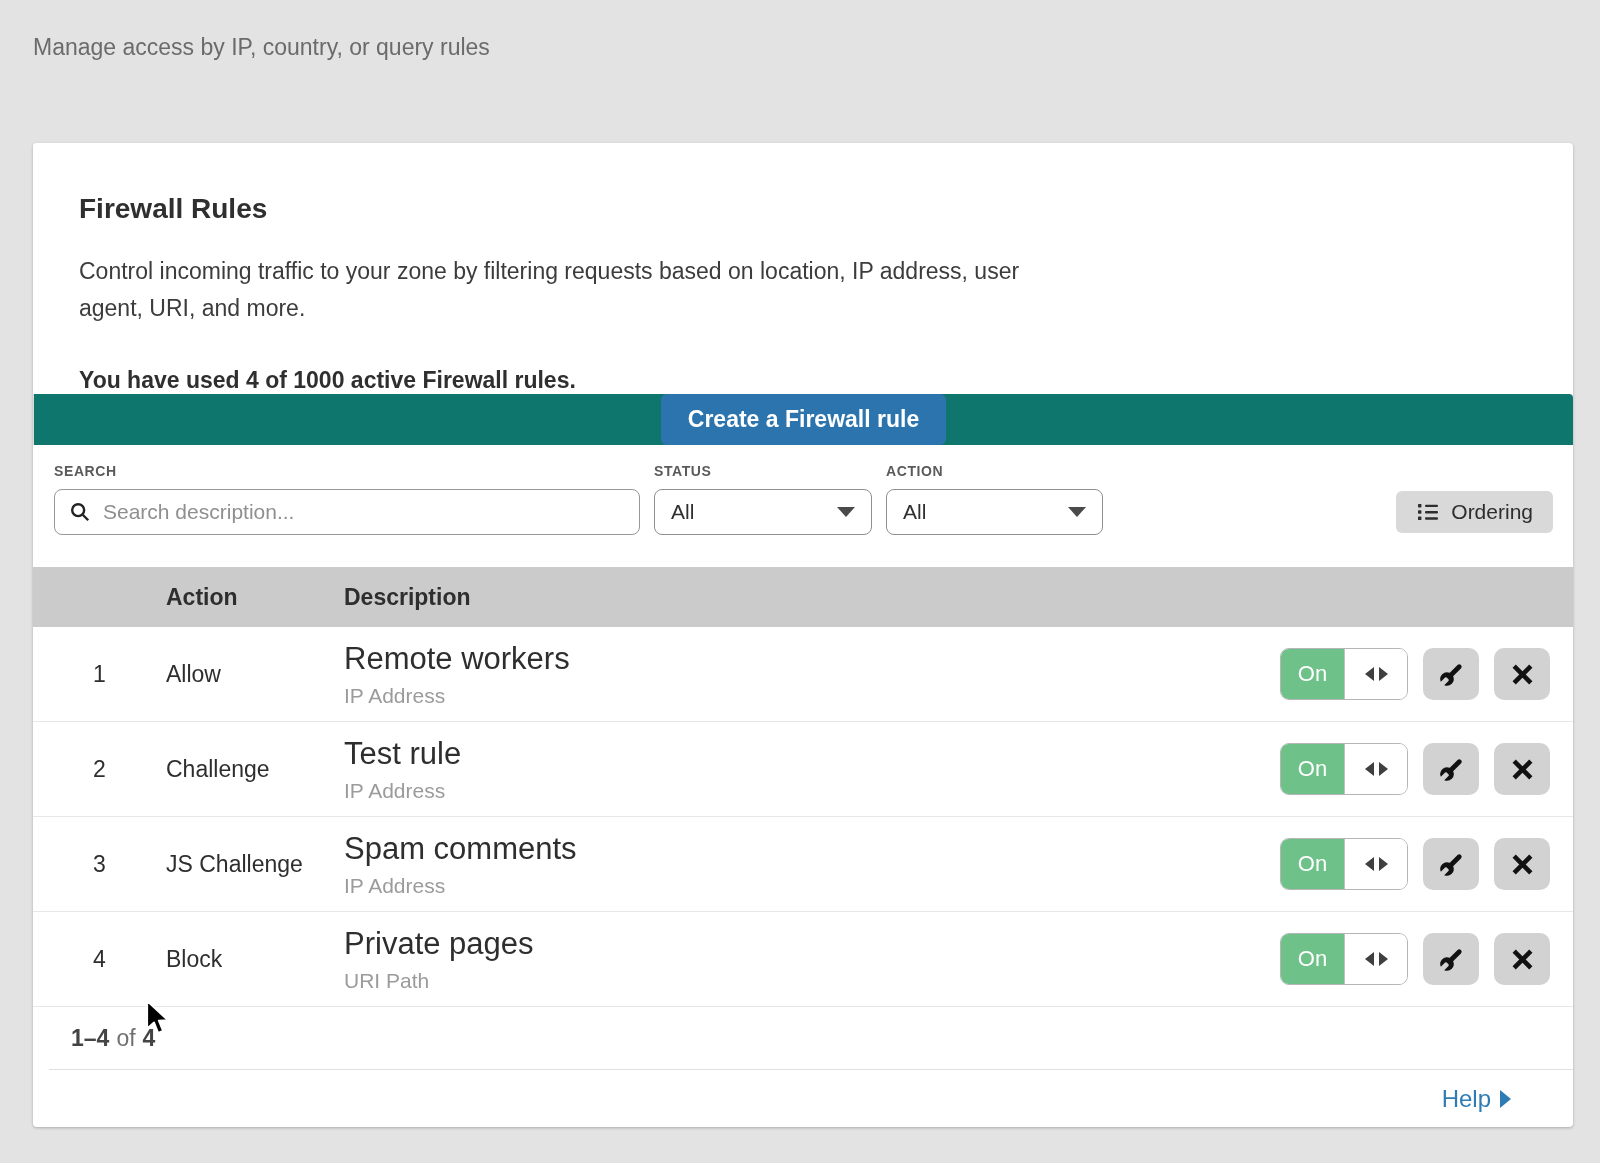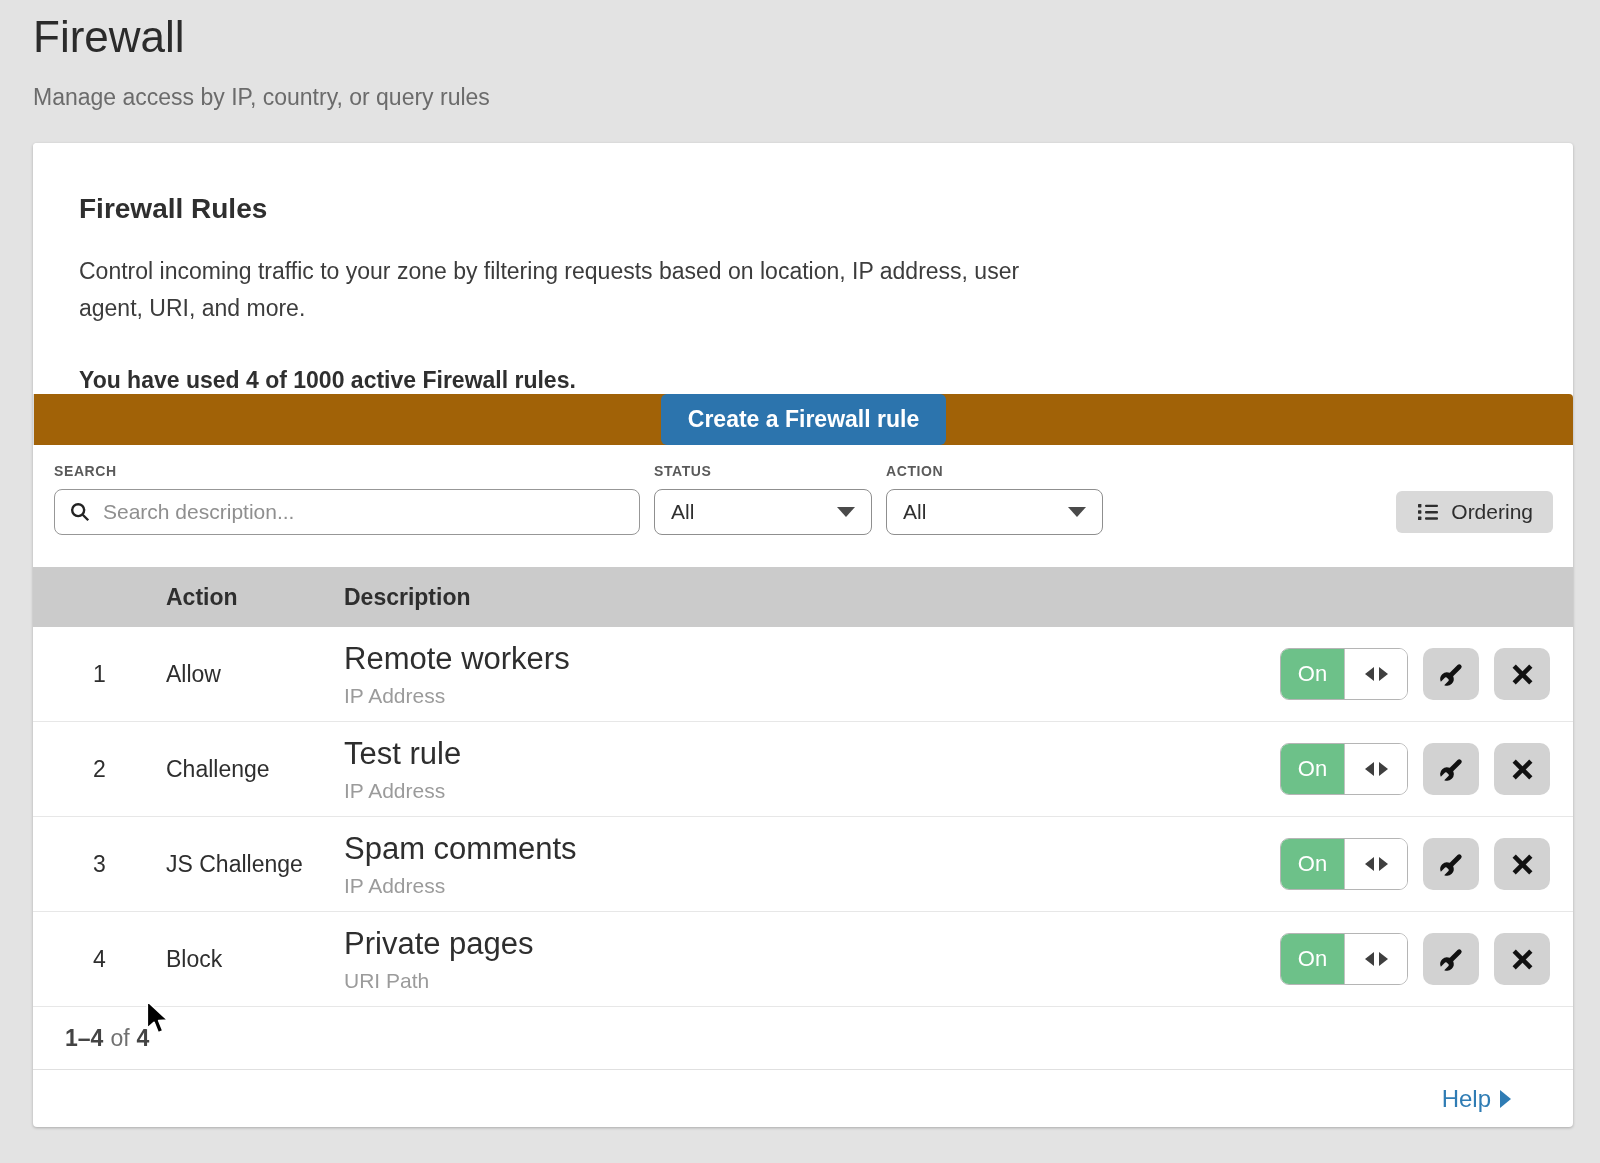--- a/index.html
+++ b/index.html
@@ -22,21 +22,21 @@
     box-shadow:0 1px 3px rgba(0,0,0,0.25);
   }
 
   
   .card-top { display:flex; height:292px; border-bottom:1px solid #e2e2e2;flex-direction:column; }
   .card-top-left { width:1066px; padding:50px 60px 0 46px; background:#fff; border-radius:4px 0 0 0; }
   .card-heading { font-size:28px; font-weight:bold; color:#2f2f2f; margin:0 0 28px 0; }
   .card-desc { font-size:23px; color:#3c3c3c; line-height:37px; margin:0 0 40px 0; max-width:950px; }
   .card-usage { font-size:23px; font-weight:bold; color:#2f2f2f; margin:0; }
   .card-top-right {
-    flex:1; background:#a16207; border-left:1px solid #dcdcdc;
+    flex:1; background:#0f766e; border-left:1px solid #dcdcdc;
     display:flex; align-items:flex-start; justify-content:center; border-radius:0 4px 0 0;
   }
   .btn-primary {
     background:#2c74ad; color:#fff; font-size:23px; font-weight:bold;
     border:none; border-radius:6px; padding:12px 27px; font-family:inherit; cursor:pointer;
   }
 
   
   .filters { display:flex; align-items:flex-end; padding:28px 20px 32px 21px; gap:14px; }
   .filter-group { display:flex; flex-direction:column; gap:10px; }
@@ -94,36 +94,35 @@
   }
   .tri-left  { width:0; height:0; border-top:7px solid transparent; border-bottom:7px solid transparent; border-right:9px solid #3f3f3f; }
   .tri-right { width:0; height:0; border-top:7px solid transparent; border-bottom:7px solid transparent; border-left:9px solid #3f3f3f; }
   .icon-btn {
     width:56px; height:52px; background:#d2d2d2; border:none; border-radius:10px;
     display:flex; align-items:center; justify-content:center; cursor:pointer;
   }
 
   
   .pager {
-    height:63px; display:flex; align-items:center; padding-left:32px;
-    font-size:23px; color:#4a4a4a; border-bottom:1px solid #e0e0e0;
+    height:63px; display:flex; align-items:center; padding-left:22px;
+    font-size:23px; color:#4a4a4a; border-bottom:1px solid #e0e0e0;margin-left:16px;
   }
   .pager .strong { font-weight:bold; color:#444; }
   .pager .mid { color:#707070; padding:0 7px; }
   .help-row { height:57px; display:flex; align-items:center; justify-content:flex-end; padding-right:62px; }
   .help-link { color:#2f7cb4; font-size:24px; display:flex; align-items:center; gap:9px; cursor:pointer; text-decoration:none; }
   .help-caret { width:0; height:0; border-top:9px solid transparent; border-bottom:9px solid transparent; border-left:11px solid #2f7cb4; }
 
   .mouse-cursor { position:absolute; left:146px; top:1000px; z-index:20; }
 </style>
 </head>
 <body>
 
 <div class="page-header">
-  <h1 class="page-title">Firewall</h1>
   <div class="page-subtitle">Manage access by IP, country, or query rules</div>
 </div>
 
 <div class="card">
 
   <div class="card-top">
     <div class="card-top-left">
       <h2 class="card-heading">Firewall Rules</h2>
       <p class="card-desc">Control incoming traffic to your zone by filtering requests based on location, IP address, user agent, URI, and more.</p>
       <p class="card-usage">You have used 4 of 1000 active Firewall rules.</p>

